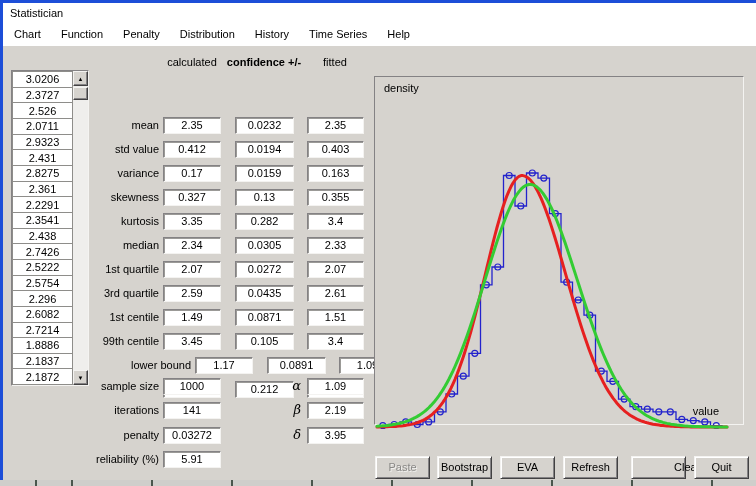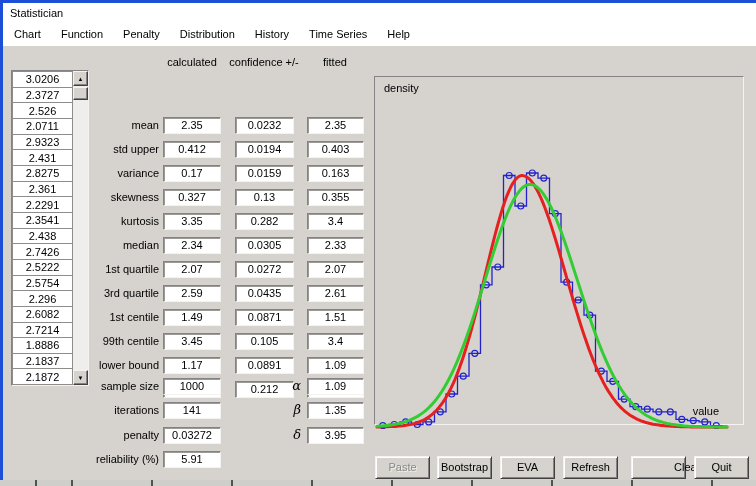--- a/index.html
+++ b/index.html
@@ -29,21 +29,21 @@
   .scroll-btn{height:15px;background:#d6d3ce;border:1px solid;border-color:#f4f3f1 #424142 #424142 #f4f3f1;
               box-shadow:inset -1px -1px 0 #848284;display:flex;align-items:center;justify-content:center;
               font-size:6px;line-height:6px;color:#000;box-sizing:border-box;}
   .scroll-thumb{height:13px;margin:1px 0;background:#d6d3ce;border:1px solid;
                 border-color:#f4f3f1 #424142 #424142 #f4f3f1;box-shadow:inset -1px -1px 0 #848284;box-sizing:border-box;}
   .scroll-track{flex:1;}
 
   
   .hdr{position:absolute;top:10px;height:13px;text-align:center;}
   .hdr-calc{left:149px;width:80px;}
-  .hdr-conf{left:216px;width:90px;}
+  .hdr-conf{left:216px;width:90px;font-weight:bold;}
   .hdr-fit {left:292px;width:80px;}
   .stat-row,.param-row,.greek-row{position:absolute;left:0;width:370px;height:17px;}
   .row-label{position:absolute;left:20px;width:136px;top:0;height:17px;line-height:17px;text-align:right;}
   .field{position:absolute;top:0;height:15px;line-height:15px;text-align:center;}
   .f-c1{left:160px;width:56px;}
   .f-c2{left:232px;width:57px;}
   .f-c3{left:304px;width:55px;}
   .greek-label{position:absolute;left:240px;width:58px;top:0;height:17px;line-height:16px;text-align:right;
                font-family:"DejaVu Serif","Liberation Serif",serif;font-style:italic;font-size:13px;}
 
@@ -127,21 +127,21 @@
       <div class="hdr hdr-fit">fitted</div>
 
       <div id="stat-rows">
           <div class="stat-row" style="top: 71px;">
             <div class="row-label">mean</div>
             <div class="field sunken f-c1">2.35</div>
             <div class="field sunken f-c2">0.0232</div>
             <div class="field sunken f-c3">2.35</div>
           </div>
           <div class="stat-row" style="top: 95px;">
-            <div class="row-label">std upper</div>
+            <div class="row-label">std value</div>
             <div class="field sunken f-c1">0.412</div>
             <div class="field sunken f-c2">0.0194</div>
             <div class="field sunken f-c3">0.403</div>
           </div>
           <div class="stat-row" style="top: 119px;">
             <div class="row-label">variance</div>
             <div class="field sunken f-c1">0.17</div>
             <div class="field sunken f-c2">0.0159</div>
             <div class="field sunken f-c3">0.163</div>
           </div>
@@ -180,21 +180,21 @@
             <div class="field sunken f-c1">1.49</div>
             <div class="field sunken f-c2">0.0871</div>
             <div class="field sunken f-c3">1.51</div>
           </div>
           <div class="stat-row" style="top: 287px;">
             <div class="row-label">99th centile</div>
             <div class="field sunken f-c1">3.45</div>
             <div class="field sunken f-c2">0.105</div>
             <div class="field sunken f-c3">3.4</div>
           </div>
-          <div class="stat-row" style="top: 311px;">
+          <div class="stat-row" style="top: 311px; margin-left: 32px;">
             <div class="row-label">lower bound</div>
             <div class="field sunken f-c1">1.17</div>
             <div class="field sunken f-c2">0.0891</div>
             <div class="field sunken f-c3">1.09</div>
           </div>
           <div class="stat-row" style="top: 335px;">
             <div class="field sunken f-c1">3.91</div>
             <div class="field sunken f-c2">0.212</div>
             <div class="field sunken f-c3"></div>
           </div>
@@ -217,21 +217,21 @@
             <div class="field sunken f-c1">5.91</div>
           </div>
         </div>
       <div id="greek-rows">
           <div class="greek-row" style="top: 332px;">
             <div class="greek-label">α</div>
             <div class="field sunken f-c3">1.09</div>
           </div>
           <div class="greek-row" style="top: 356px;">
             <div class="greek-label">β</div>
-            <div class="field sunken f-c3">1.35</div>
+            <div class="field sunken f-c3">2.19</div>
           </div>
           <div class="greek-row" style="top: 381px;">
             <div class="greek-label">δ</div>
             <div class="field sunken f-c3">3.95</div>
           </div>
         </div>
 
       <div class="chart-panel panel-sunken">
         <svg id="chart-svg" width="368" height="352">
             <path d="M2,350 L2.0,348.7 L13.5,348.7 L13.5,347.5 L25.0,347.5 L25.0,344.9 L36.5,344.9 L36.5,347.5 L48.0,347.5 L48.0,344.9 L59.5,344.9 L59.5,334.8 L71.0,334.8 L71.0,317.0 L82.5,317.0 L82.5,299.2 L94.0,299.2 L94.0,276.3 L105.5,276.3 L105.5,207.8 L117.0,207.8 L117.0,190.0 L128.5,190.0 L128.5,98.5 L140.0,98.5 L140.0,129.0 L151.5,129.0 L151.5,96.0 L163.0,96.0 L163.0,101.1 L174.5,101.1 L174.5,136.6 L186.0,136.6 L186.0,205.2 L197.5,205.2 L197.5,223.0 L209.0,223.0 L209.0,238.2 L220.5,238.2 L220.5,294.1 L232.0,294.1 L232.0,304.3 L243.5,304.3 L243.5,322.1 L255.0,322.1 L255.0,329.7 L266.5,329.7 L266.5,332.2 L278.0,332.2 L278.0,334.8 L289.5,334.8 L289.5,334.8 L301.0,334.8 L301.0,342.4 L312.5,342.4 L312.5,343.6 L324.0,343.6 L324.0,344.9 L335.5,344.9 L335.5,348.7 L347.0,348.7 L347.0,350" fill="none" stroke="#2323cc" stroke-width="1.3"></path>

